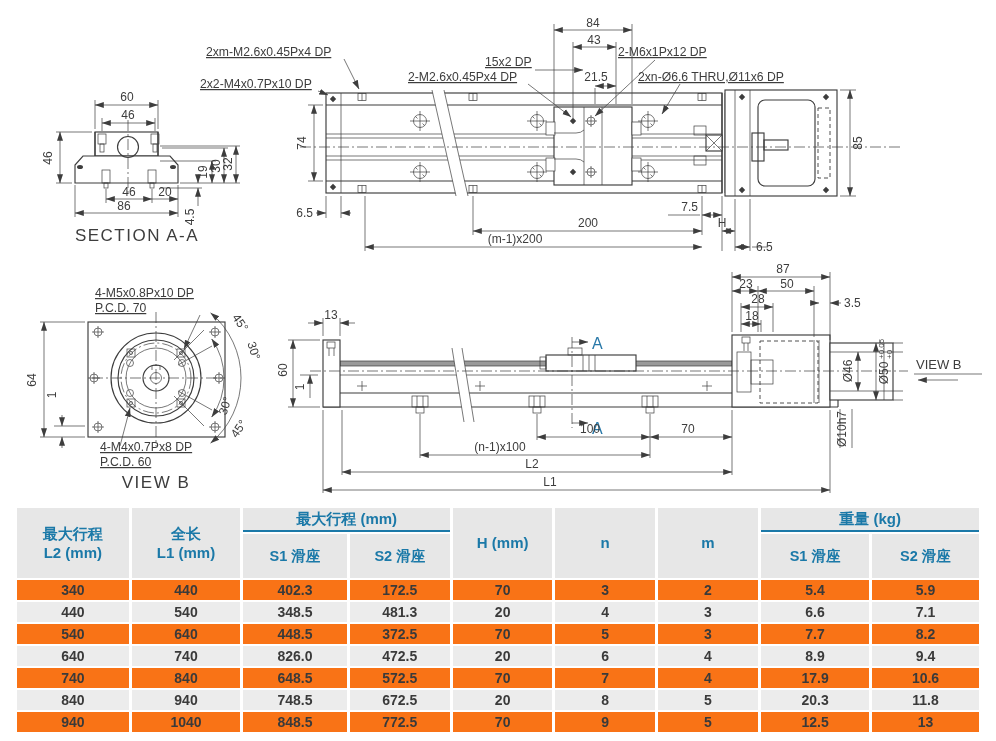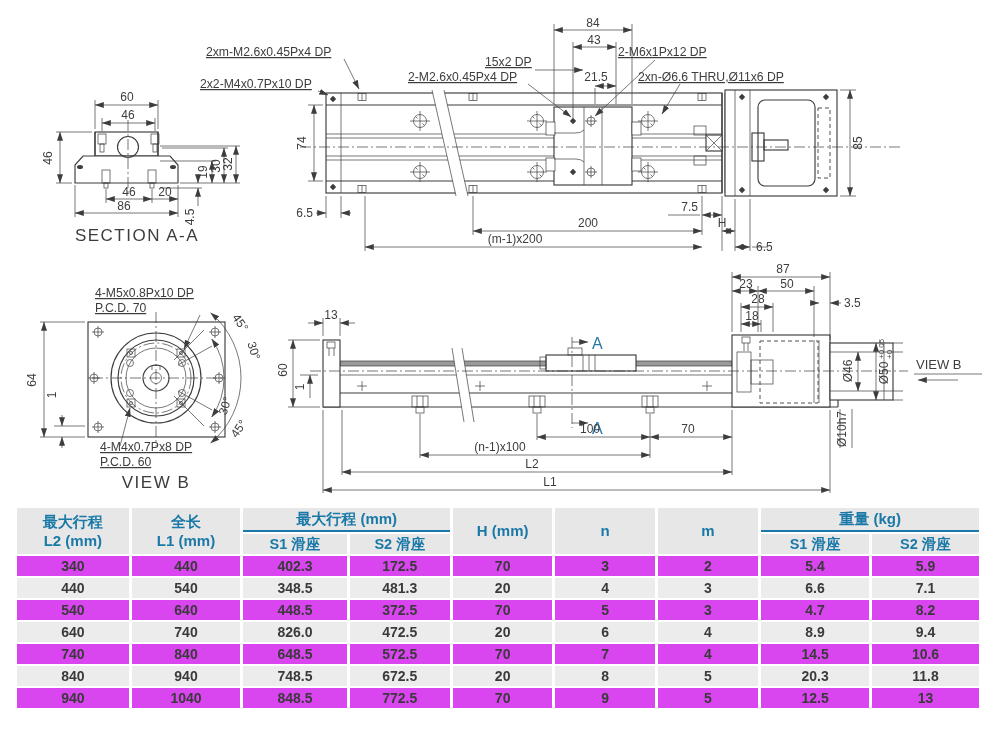--- a/index.html
+++ b/index.html
@@ -15,23 +15,23 @@
   .cl{stroke:#3d3d3d;stroke-width:0.7;fill:none;stroke-dasharray:11 3 2 3;}
   .dsh{stroke:#3d3d3d;stroke-width:0.9;fill:none;stroke-dasharray:4 3;}
   .wfill{fill:#fff;}
   .gfill{fill:#9a9a9a;}
   .dk{fill:#3d3d3d;}
   
   .tbl-wrap{padding:3px 14px 0 14px;}
   table{border-collapse:separate;border-spacing:3px 2px;width:968px;table-layout:fixed;}
   th{background:#e7e7e7;color:#1b79a8;font-size:15px;font-weight:bold;padding:2px 0;line-height:1.3;text-align:center;}
   th.group{border-bottom:2.5px solid #1b79a8;padding:1px 0;text-align:center;}
-  th.sub{font-size:14.5px;padding:1px 0;}
+  th.sub{font-size:14.5px;padding:13px 0;}
   td{text-align:center;font-size:14px;color:#3a3a3a;font-weight:bold;padding:2px 0;}
-  tr.dark td{background:#d946ef;}
+  tr.dark td{background:#f97316;}
   tr.light td{background:#ececec;}
 </style>
 </head>
 <body>
 
 <div class="drawing-wrap">
 <svg width="996" height="503" viewBox="0 0 996 503">
   <defs>
     <marker id="ar" markerWidth="10" markerHeight="8" refX="8.8" refY="4" orient="auto-start-reverse" markerUnits="userSpaceOnUse">
       <path d="M0,1 L9,4 L0,7 Z" fill="#3d3d3d"></path>
@@ -502,21 +502,21 @@
           <td>7.1</td>
         </tr>
         <tr class="dark">
           <td>540</td>
           <td>640</td>
           <td>448.5</td>
           <td>372.5</td>
           <td>70</td>
           <td>5</td>
           <td>3</td>
-          <td>4.7</td>
+          <td>7.7</td>
           <td>8.2</td>
         </tr>
         <tr class="light">
           <td>640</td>
           <td>740</td>
           <td>826.0</td>
           <td>472.5</td>
           <td>20</td>
           <td>6</td>
           <td>4</td>
@@ -524,21 +524,21 @@
           <td>9.4</td>
         </tr>
         <tr class="dark">
           <td>740</td>
           <td>840</td>
           <td>648.5</td>
           <td>572.5</td>
           <td>70</td>
           <td>7</td>
           <td>4</td>
-          <td>14.5</td>
+          <td>17.9</td>
           <td>10.6</td>
         </tr>
         <tr class="light">
           <td>840</td>
           <td>940</td>
           <td>748.5</td>
           <td>672.5</td>
           <td>20</td>
           <td>8</td>
           <td>5</td>

